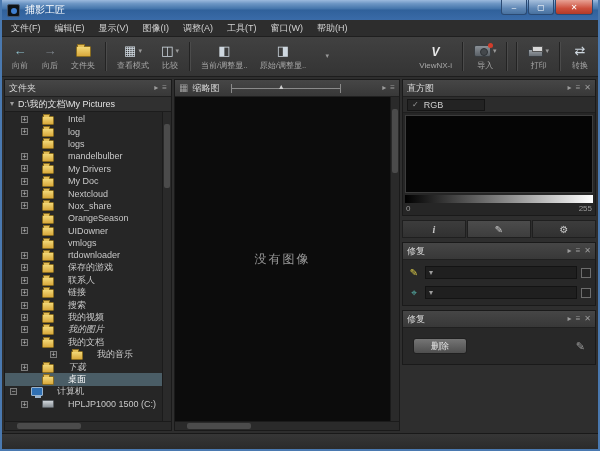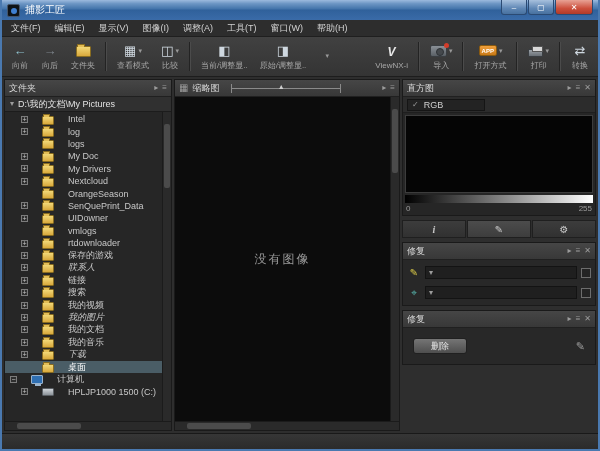--- a/index.html
+++ b/index.html
@@ -186,27 +186,20 @@
     </div>
     <div class="tb-sep"></div>
     <div class="tb-btn">
       <div class="tb-iconrow">
         <span class="icon-camera"></span>
         <span class="dd">▾</span>
       </div>
       <span class="tb-label">导入</span>
     </div>
     <div class="tb-sep"></div>
-    <div class="tb-btn">
-      <div class="tb-iconrow">
-        <span class="icon-app">APP</span>
-        <span class="dd">▾</span>
-      </div>
-      <span class="tb-label">打开方式</span>
-    </div>
     <div class="tb-sep"></div>
     <div class="tb-btn">
       <div class="tb-iconrow">
         <span class="icon-printer"></span>
         <span class="dd">▾</span>
       </div>
       <span class="tb-label">打印</span>
     </div>
     <div class="tb-sep"></div>
     <div class="tb-btn">
@@ -244,93 +237,98 @@
               <span class="tree-label">log</span>
             </div>
             <div class="tree-row" style="padding-left: 16px;">
               <span class="expand-spacer"></span>
               <span class="icon-folder"></span>
               <span class="tree-label">logs</span>
             </div>
             <div class="tree-row" style="padding-left: 16px;">
               <span class="expand-box">+</span>
               <span class="icon-folder"></span>
+              <span class="tree-label">mandelbulber</span>
+            </div>
+            <div class="tree-row" style="padding-left: 16px;">
+              <span class="expand-box">+</span>
+              <span class="icon-folder"></span>
+              <span class="tree-label">My Drivers</span>
+            </div>
+            <div class="tree-row" style="padding-left: 16px;">
+              <span class="expand-box">+</span>
+              <span class="icon-folder"></span>
               <span class="tree-label">My Doc</span>
             </div>
             <div class="tree-row" style="padding-left: 16px;">
               <span class="expand-box">+</span>
               <span class="icon-folder"></span>
-              <span class="tree-label">My Drivers</span>
-            </div>
-            <div class="tree-row" style="padding-left: 16px;">
-              <span class="expand-box">+</span>
-              <span class="icon-folder"></span>
               <span class="tree-label">Nextcloud</span>
             </div>
             <div class="tree-row" style="padding-left: 16px;">
+              <span class="expand-box">+</span>
+              <span class="icon-folder"></span>
+              <span class="tree-label">Nox_share</span>
+            </div>
+            <div class="tree-row" style="padding-left: 16px;">
               <span class="expand-spacer"></span>
               <span class="icon-folder"></span>
               <span class="tree-label">OrangeSeason</span>
             </div>
             <div class="tree-row" style="padding-left: 16px;">
               <span class="expand-box">+</span>
               <span class="icon-folder"></span>
-              <span class="tree-label">SenQuePrint_Data</span>
-            </div>
-            <div class="tree-row" style="padding-left: 16px;">
-              <span class="expand-box">+</span>
-              <span class="icon-folder"></span>
               <span class="tree-label">UIDowner</span>
             </div>
             <div class="tree-row" style="padding-left: 16px;">
               <span class="expand-spacer"></span>
               <span class="icon-folder"></span>
               <span class="tree-label">vmlogs</span>
             </div>
             <div class="tree-row" style="padding-left: 16px;">
               <span class="expand-box">+</span>
               <span class="icon-folder"></span>
               <span class="tree-label">rtdownloader</span>
             </div>
             <div class="tree-row" style="padding-left: 16px;">
               <span class="expand-box">+</span>
               <span class="icon-folder"></span>
               <span class="tree-label">保存的游戏</span>
             </div>
+            <div class="tree-row" style="padding-left: 16px;">
+              <span class="expand-box">+</span>
+              <span class="icon-folder"></span>
+              <span class="tree-label">联系人</span>
+            </div>
+            <div class="tree-row" style="padding-left: 16px;">
+              <span class="expand-box">+</span>
+              <span class="icon-folder"></span>
+              <span class="tree-label">链接</span>
+            </div>
+            <div class="tree-row" style="padding-left: 16px;">
+              <span class="expand-box">+</span>
+              <span class="icon-folder"></span>
+              <span class="tree-label">搜索</span>
+            </div>
+            <div class="tree-row" style="padding-left: 16px;">
+              <span class="expand-box">+</span>
+              <span class="icon-folder"></span>
+              <span class="tree-label">我的视频</span>
+            </div>
             <div class="tree-row" style="padding-left: 16px; font-style: italic;">
               <span class="expand-box">+</span>
               <span class="icon-folder"></span>
-              <span class="tree-label">联系人</span>
-            </div>
-            <div class="tree-row" style="padding-left: 16px;">
-              <span class="expand-box">+</span>
-              <span class="icon-folder"></span>
-              <span class="tree-label">链接</span>
-            </div>
-            <div class="tree-row" style="padding-left: 16px;">
-              <span class="expand-box">+</span>
-              <span class="icon-folder"></span>
-              <span class="tree-label">搜索</span>
-            </div>
-            <div class="tree-row" style="padding-left: 16px;">
-              <span class="expand-box">+</span>
-              <span class="icon-folder"></span>
-              <span class="tree-label">我的视频</span>
-            </div>
-            <div class="tree-row" style="padding-left: 16px; font-style: italic;">
-              <span class="expand-box">+</span>
-              <span class="icon-folder"></span>
               <span class="tree-label">我的图片</span>
             </div>
             <div class="tree-row" style="padding-left: 16px;">
               <span class="expand-box">+</span>
               <span class="icon-folder"></span>
               <span class="tree-label">我的文档</span>
             </div>
-            <div class="tree-row" style="padding-left: 16px;">
+            <div class="tree-row" style="padding-left: 16px; justify-content: center;">
               <span class="expand-box">+</span>
               <span class="icon-folder"></span>
               <span class="tree-label">我的音乐</span>
             </div>
             <div class="tree-row" style="padding-left: 16px; font-style: italic;">
               <span class="expand-box">+</span>
               <span class="icon-folder"></span>
               <span class="tree-label">下载</span>
             </div>
             <div class="tree-row selected" style="padding-left: 16px;">

